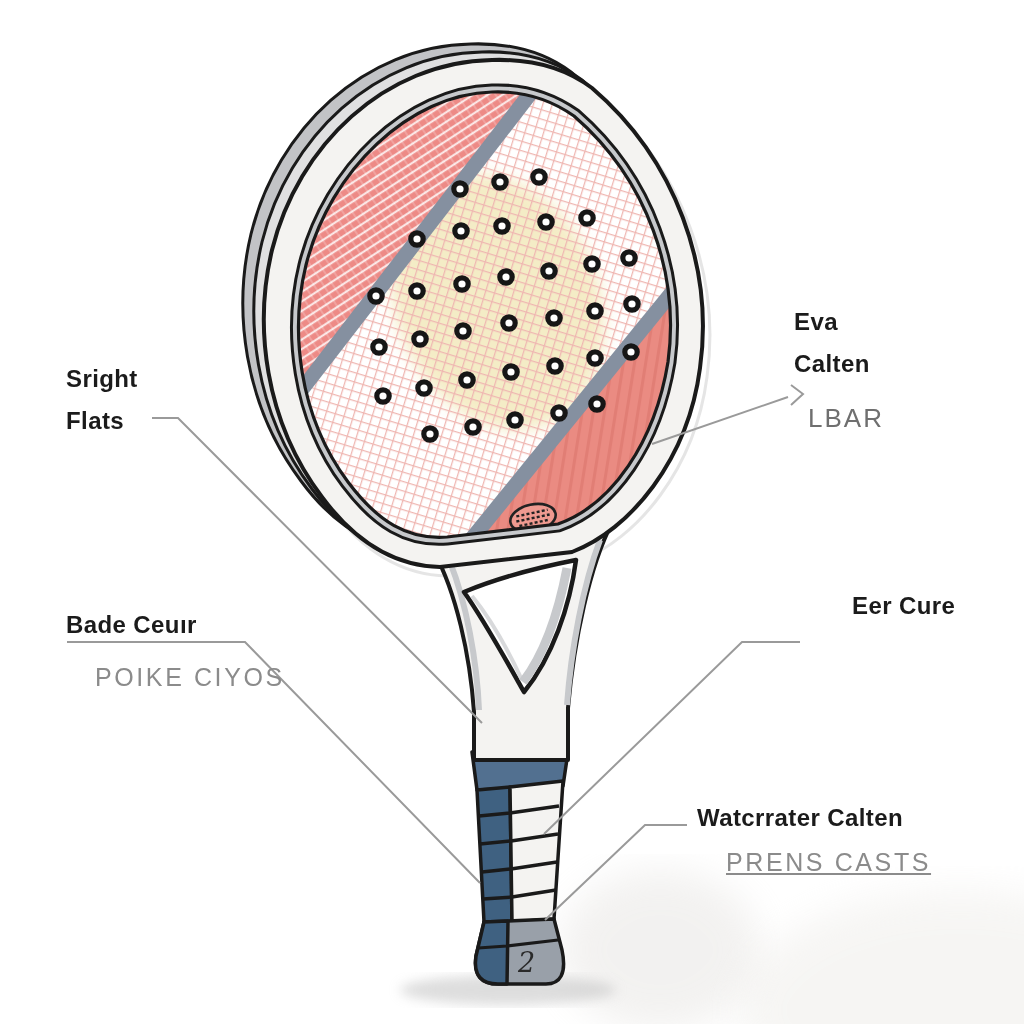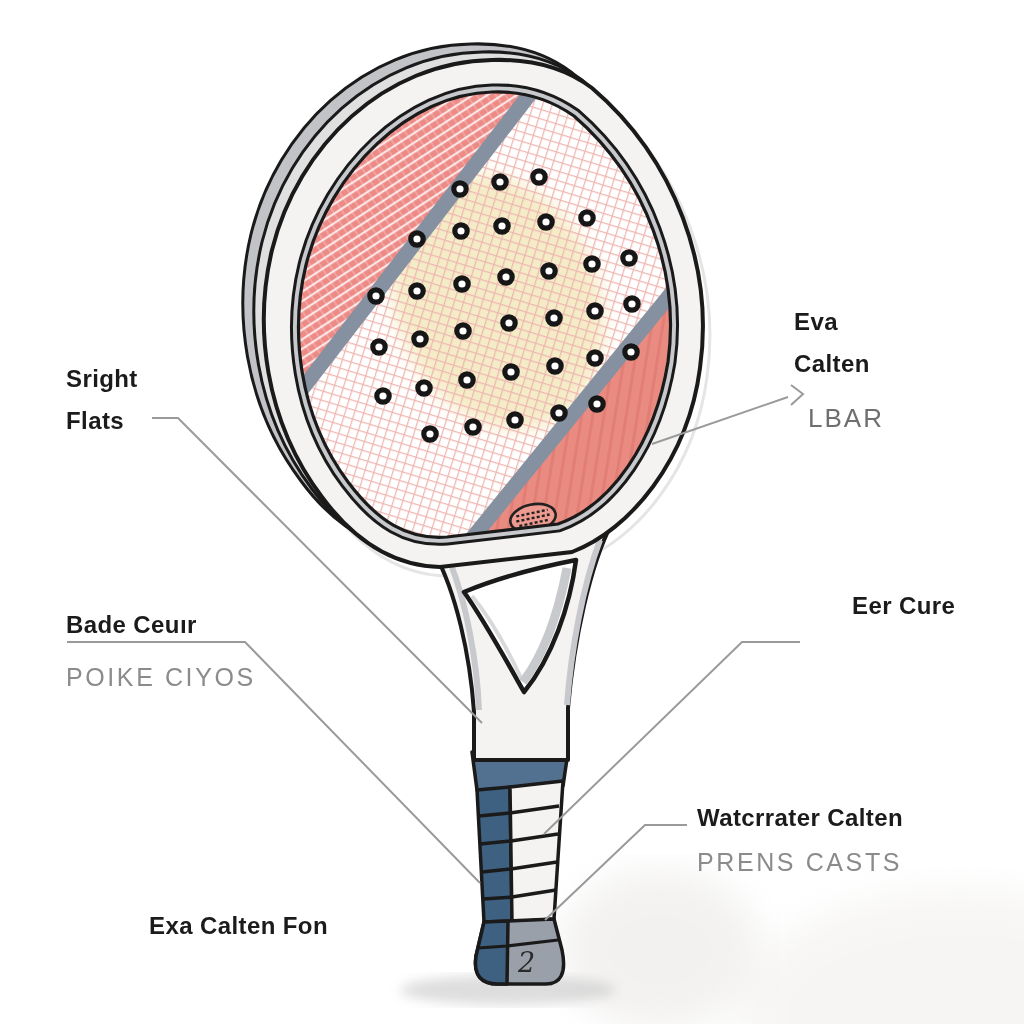--- a/index.html
+++ b/index.html
@@ -9,30 +9,30 @@
     font-family:"Liberation Sans","DejaVu Sans",sans-serif;
   }
   .stage svg{position:absolute;left:0;top:0;}
   .label{position:absolute;white-space:nowrap;}
   .label .t{
     font-size:24px;font-weight:700;color:var(--title,#1b1b1b);
     letter-spacing:.4px;line-height:42px;
   }
   .label .s{
     font-size:25px;font-weight:400;color:var(--sub,#8b8b8b);
-    letter-spacing:2.6px;line-height:30px;
+    letter-spacing:2.6px;line-height:30px;margin-left:29px;
   }
   #lbl-sright{left:66px;top:358px;}
   #lbl-eva{left:794px;top:301px;}
   #lbl-eva .s{margin-top:18px;margin-left:14px;color:#6f6f6f;font-size:26px;letter-spacing:2px;}
   #lbl-bade{left:66px;top:604px;}
   #lbl-bade .s{margin-top:16px;}
   #lbl-eer{left:812px;top:585px;margin-left:40px;}
   #lbl-watcr{left:697px;top:797px;}
-  #lbl-watcr .s{margin-top:8px;}
+  #lbl-watcr .s{margin-top:8px;text-decoration:underline;}
   #lbl-exa{left:149px;top:905px;}
   .hole{fill:#ffffff;stroke:#161616;stroke-width:5.2px;}
 </style>
 </head>
 <body>
 
 <div class="stage">
 
   <svg width="1024" height="1024" viewBox="0 0 1024 1024">
     <defs>
@@ -211,17 +211,14 @@
 
   <div class="label" id="lbl-eer">
     <div class="t">Eer Cure</div>
   </div>
 
   <div class="label" id="lbl-watcr">
     <div class="t">Watcrrater Calten</div>
     <div class="s">PRENS CASTS</div>
   </div>
 
-  <div class="label" id="lbl-exa">
-    <div class="t">Exa Calten Fon</div>
-  </div>
 
 </div>
 
 </body></html>

